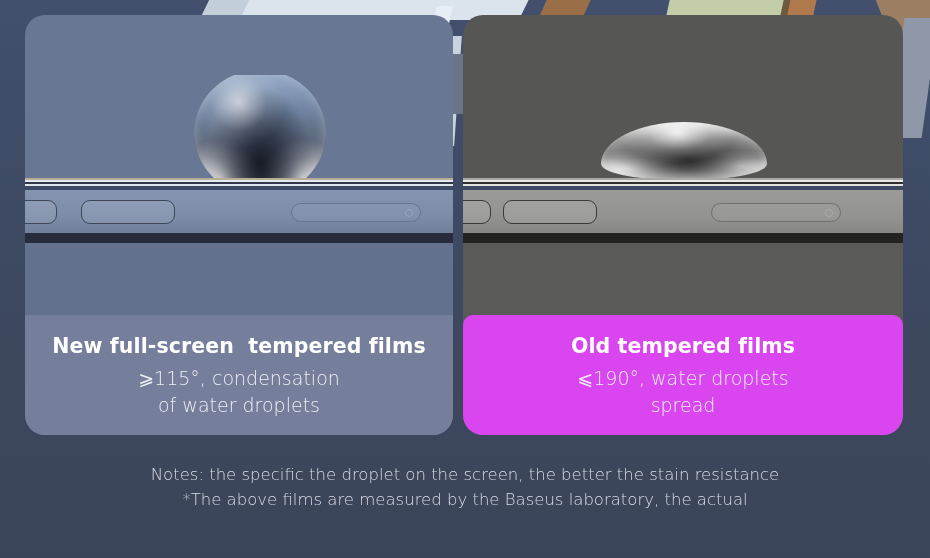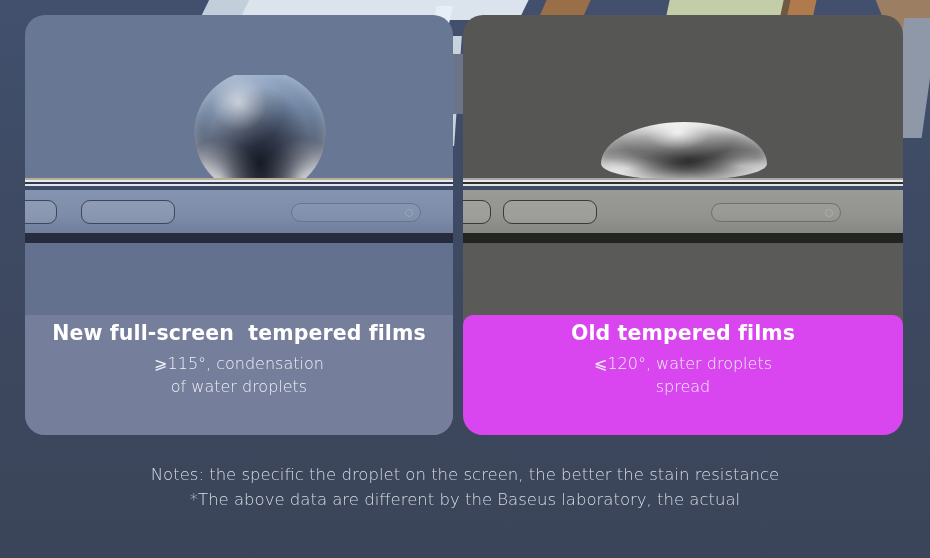--- a/index.html
+++ b/index.html
@@ -245,38 +245,38 @@
       radial-gradient(ellipse at 84% 76%, rgba(255,255,255,0.8) 0%, rgba(255,255,255,0.14) 26%, rgba(255,255,255,0) 46%),
       linear-gradient(180deg, #e6e6e6 0%, #a8a8a8 24%, #4a4a4a 62%, #8f8f8f 100%);
     box-shadow: inset 0 -4px 10px rgba(255,255,255,0.45);
   }
 
   
   .caption {
     position: absolute;
     left: 0; right: 0;
     bottom: 0;
-    padding: 7px 14px 18px;
+    padding: 20px 14px 18px;
     text-align: center;
     box-sizing: border-box;
   }
   #panel-new .caption { background: #757e9a; height: 120px; }
   #panel-old .caption { background: #d946ef; height: 120px; border-radius: 10px; }
 
   .cap-title {
     color: #ffffff;
     font-weight: bold;
     font-size: 20.5px;
     letter-spacing: 0.1px;
     white-space: pre;
     line-height: 1.1;
   }
   .cap-sub {
     color: #eef0f5;
-    font-size: 16px;
+    font-size: 19px;
     font-weight: 300;
     line-height: 1.45;
     margin-top: 7px;
     white-space: pre-line;
   }
 
   
   #notes {
     position: absolute;
     left: 0; right: 0;
@@ -358,21 +358,21 @@
     <div class="sim-tray">
       <div class="sim-hole"></div>
     </div>
   </div>
 
   <div class="bezel"></div>
   <div class="body-lower"></div>
 
   <div class="caption">
     <div class="cap-title">Old tempered films</div>
-    <div class="cap-sub">⩽120°,  water droplets
+    <div class="cap-sub">⩽190°,  water droplets
 spread</div>
   </div>
 </div>
 
 <div id="notes">
   <div>Notes: the specific the droplet on the screen, the better the stain resistance</div>
-  <div>*The above data are different by the Baseus laboratory, the actual</div>
+  <div>*The above films are measured by the Baseus laboratory, the actual</div>
 </div>
 
 </body></html>

